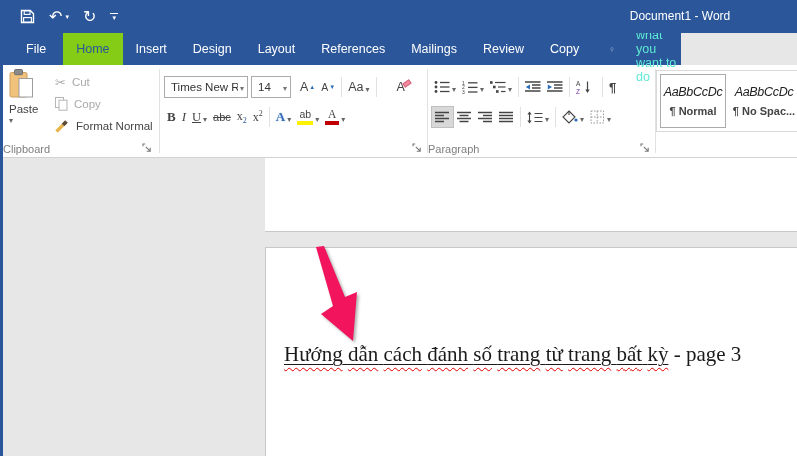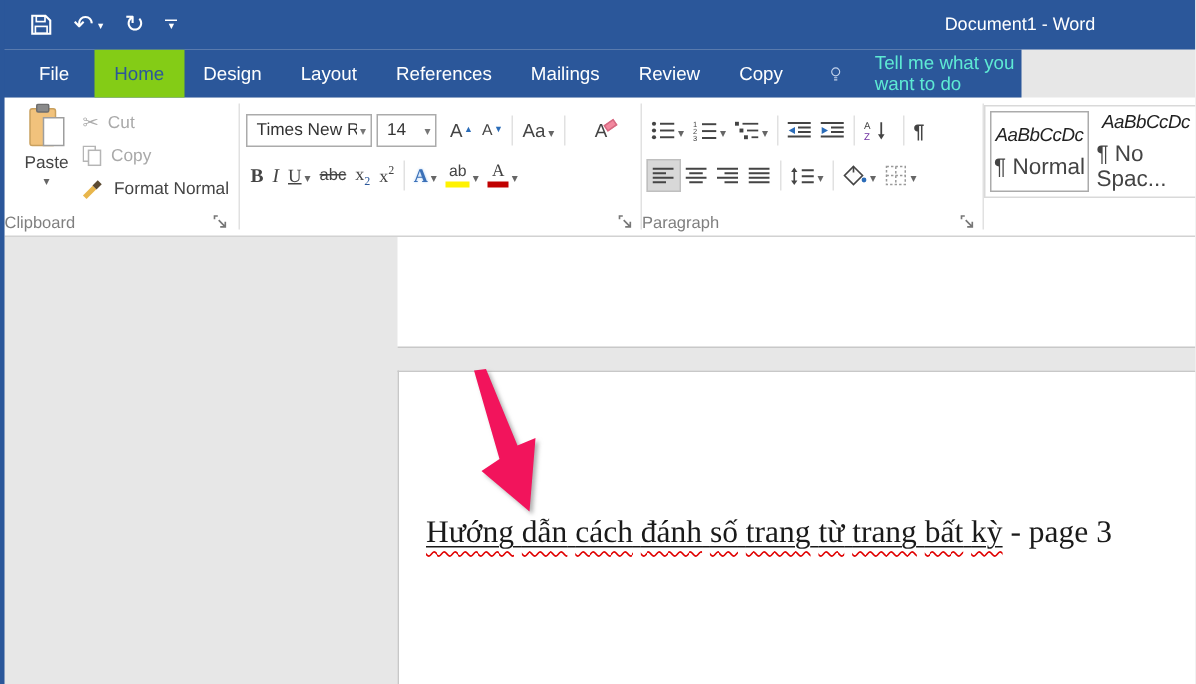--- a/index.html
+++ b/index.html
@@ -32,21 +32,21 @@
   .group-label { position:absolute; bottom:2px; left:0; right:0; font-size:11px; color:#7F7F7F; }
   .launcher { position:absolute; right:5px; bottom:4px; width:10px; height:10px; }
   .vdiv { position:absolute; top:4px; height:84px; width:1px; background:#E1E1E1; }
   .sep { width:1px; height:20px; background:#E1E1E1; margin:0 3px; flex:none; }
   .caret::after { content:"▾"; font-size:8px; color:#666; margin-left:2px; }
   .rbtn { display:flex; align-items:center; justify-content:center; height:22px; padding:0 3px; color:#444; flex:none; }
   .rbtn.sel { background:#D8D8D8; border:1px solid #BFBFBF; }
 
   
   .g-clip { left:0; width:154px; }
-  .paste { position:absolute; left:6px; top:4px; width:44px; height:72px; display:flex; flex-direction:column; align-items:center; }
+  .paste { position:absolute; left:6px; top:4px; width:44px; height:72px; display:flex; flex-direction:column; }
   .paste-label { font-size:11.5px; color:#444; margin-top:3px; }
   .paste-caret { font-size:8px; color:#666; margin-top:1px; }
   .clip-col { position:absolute; left:52px; top:6px; }
   .clip-item { display:flex; align-items:center; gap:6px; height:22px; font-size:11.5px; color:#444; }
   .clip-item.disabled { color:#A9A9A9; }
 
   
   .g-font { left:158px; width:266px; }
   .f-row1 { position:absolute; left:3px; top:11px; display:flex; align-items:center; }
   .f-row2 { position:absolute; left:3px; top:41px; display:flex; align-items:center; }
@@ -79,21 +79,21 @@
   .p-row1 { position:absolute; left:3px; top:11px; display:flex; align-items:center; }
   .p-row2 { position:absolute; left:3px; top:41px; display:flex; align-items:center; }
   .pilcrow { font-size:13px; color:#444; font-weight:bold; }
 
   
   .g-styles { left:653px; width:141px; }
   .gallery { position:absolute; left:0; top:5px; width:144px; height:62px; border:1px solid #D9D9D9; border-right:none; background:#fff; display:flex; align-items:center; padding-left:3px; gap:5px; }
   .style-card { width:66px; height:54px; display:flex; flex-direction:column; align-items:center; justify-content:center; background:#fff; }
   .style-card.selected { border:1px solid #ABABAB; box-shadow:0 0 0 2px #fff inset; }
   .style-preview { font-size:12.5px; color:#222; letter-spacing:-0.3px;font-style:italic; }
-  .style-name { font-size:15px; color:#444; margin-top:6px; }
+  .style-name { font-size:11px; color:#444; margin-top:6px;font-weight:bold; }
 
   
   .docarea { position:absolute; left:3px; top:158px; width:794px; height:298px; background:#E7E7E7; overflow:hidden; }
   .page1 { position:absolute; left:262px; top:0; width:540px; height:74px; background:#fff; border-bottom:1px solid #C8C8C8; }
   .page2 { position:absolute; left:262px; top:89px; width:540px; height:215px; background:#fff; border-top:1px solid #C8C8C8; border-left:1px solid #C8C8C8; }
   .docline { position:absolute; left:18px; top:94px; font-family:"Liberation Serif","DejaVu Serif",serif; font-size:21px; color:#1A1A1A; white-space:nowrap; }
   .phrase { text-decoration:underline; text-decoration-color:#1A1A1A; text-decoration-thickness:1px; text-underline-offset:3px; }
   .misspelled { text-decoration:underline wavy #E00000; text-decoration-thickness:1px; text-underline-offset:6px; }
   .arrow-svg { position:absolute; left:302px; top:88px; filter:drop-shadow(2px 2px 1.5px rgba(110,110,110,0.55)); }
 
@@ -125,20 +125,21 @@
         <span class="bar"></span>
         <span class="car">▾</span>
       </div>
     </div>
     <div class="doc-title">Document1  -  Word</div>
   </div>
 
   <div class="tabrow">
     <div class="tab file">File</div>
     <div class="tab active">Home</div>
+    <div class="tab">Insert</div>
     <div class="tab">Design</div>
     <div class="tab">Layout</div>
     <div class="tab">References</div>
     <div class="tab">Mailings</div>
     <div class="tab">Review</div>
     <div class="tab">Copy</div>
     <div class="tellme">
       <svg width="13" height="17" viewBox="0 0 13 17">
         <circle cx="6.5" cy="6" r="4.2" fill="none" stroke="#C3D3EC" stroke-width="1.2"></circle>
         <path d="M4.8 12.2 h3.4 M4.8 14.4 h3.4" stroke="#C3D3EC" stroke-width="1.2"></path>

